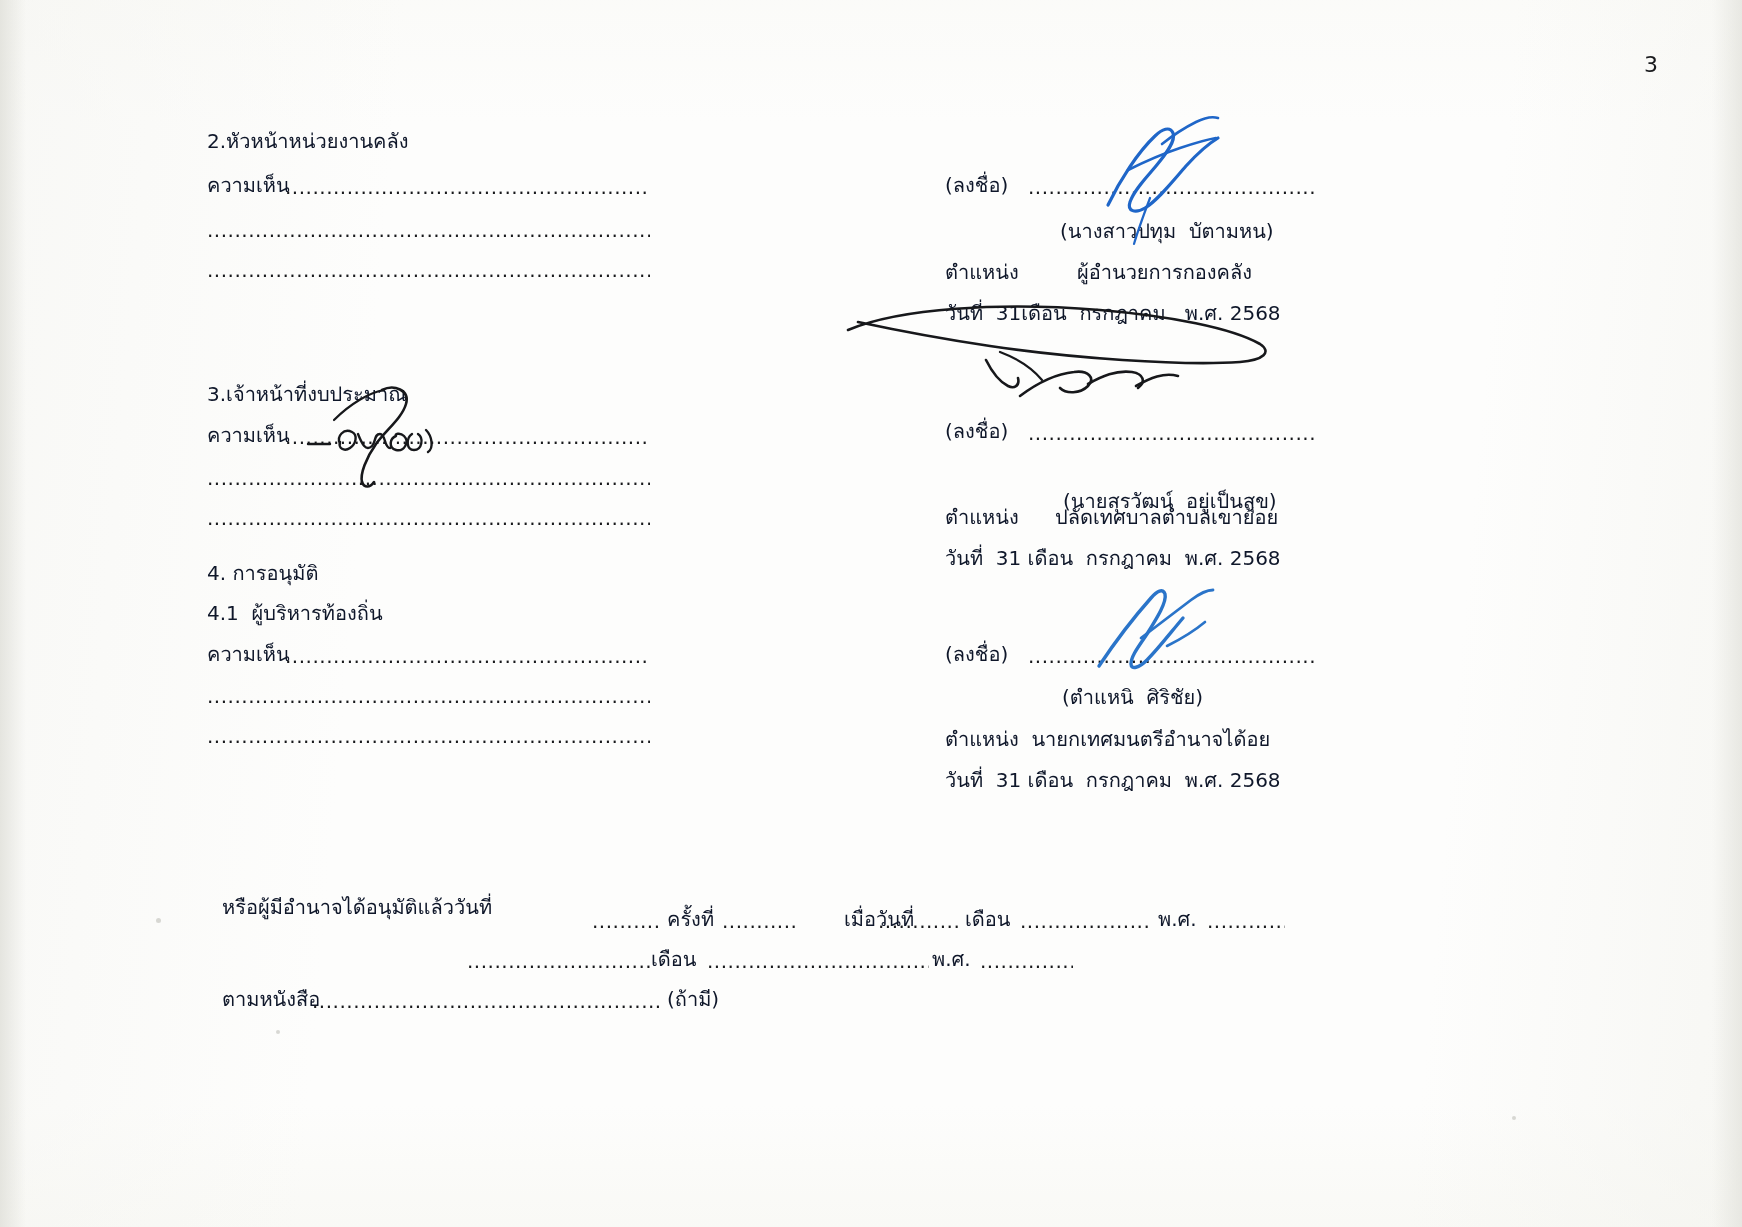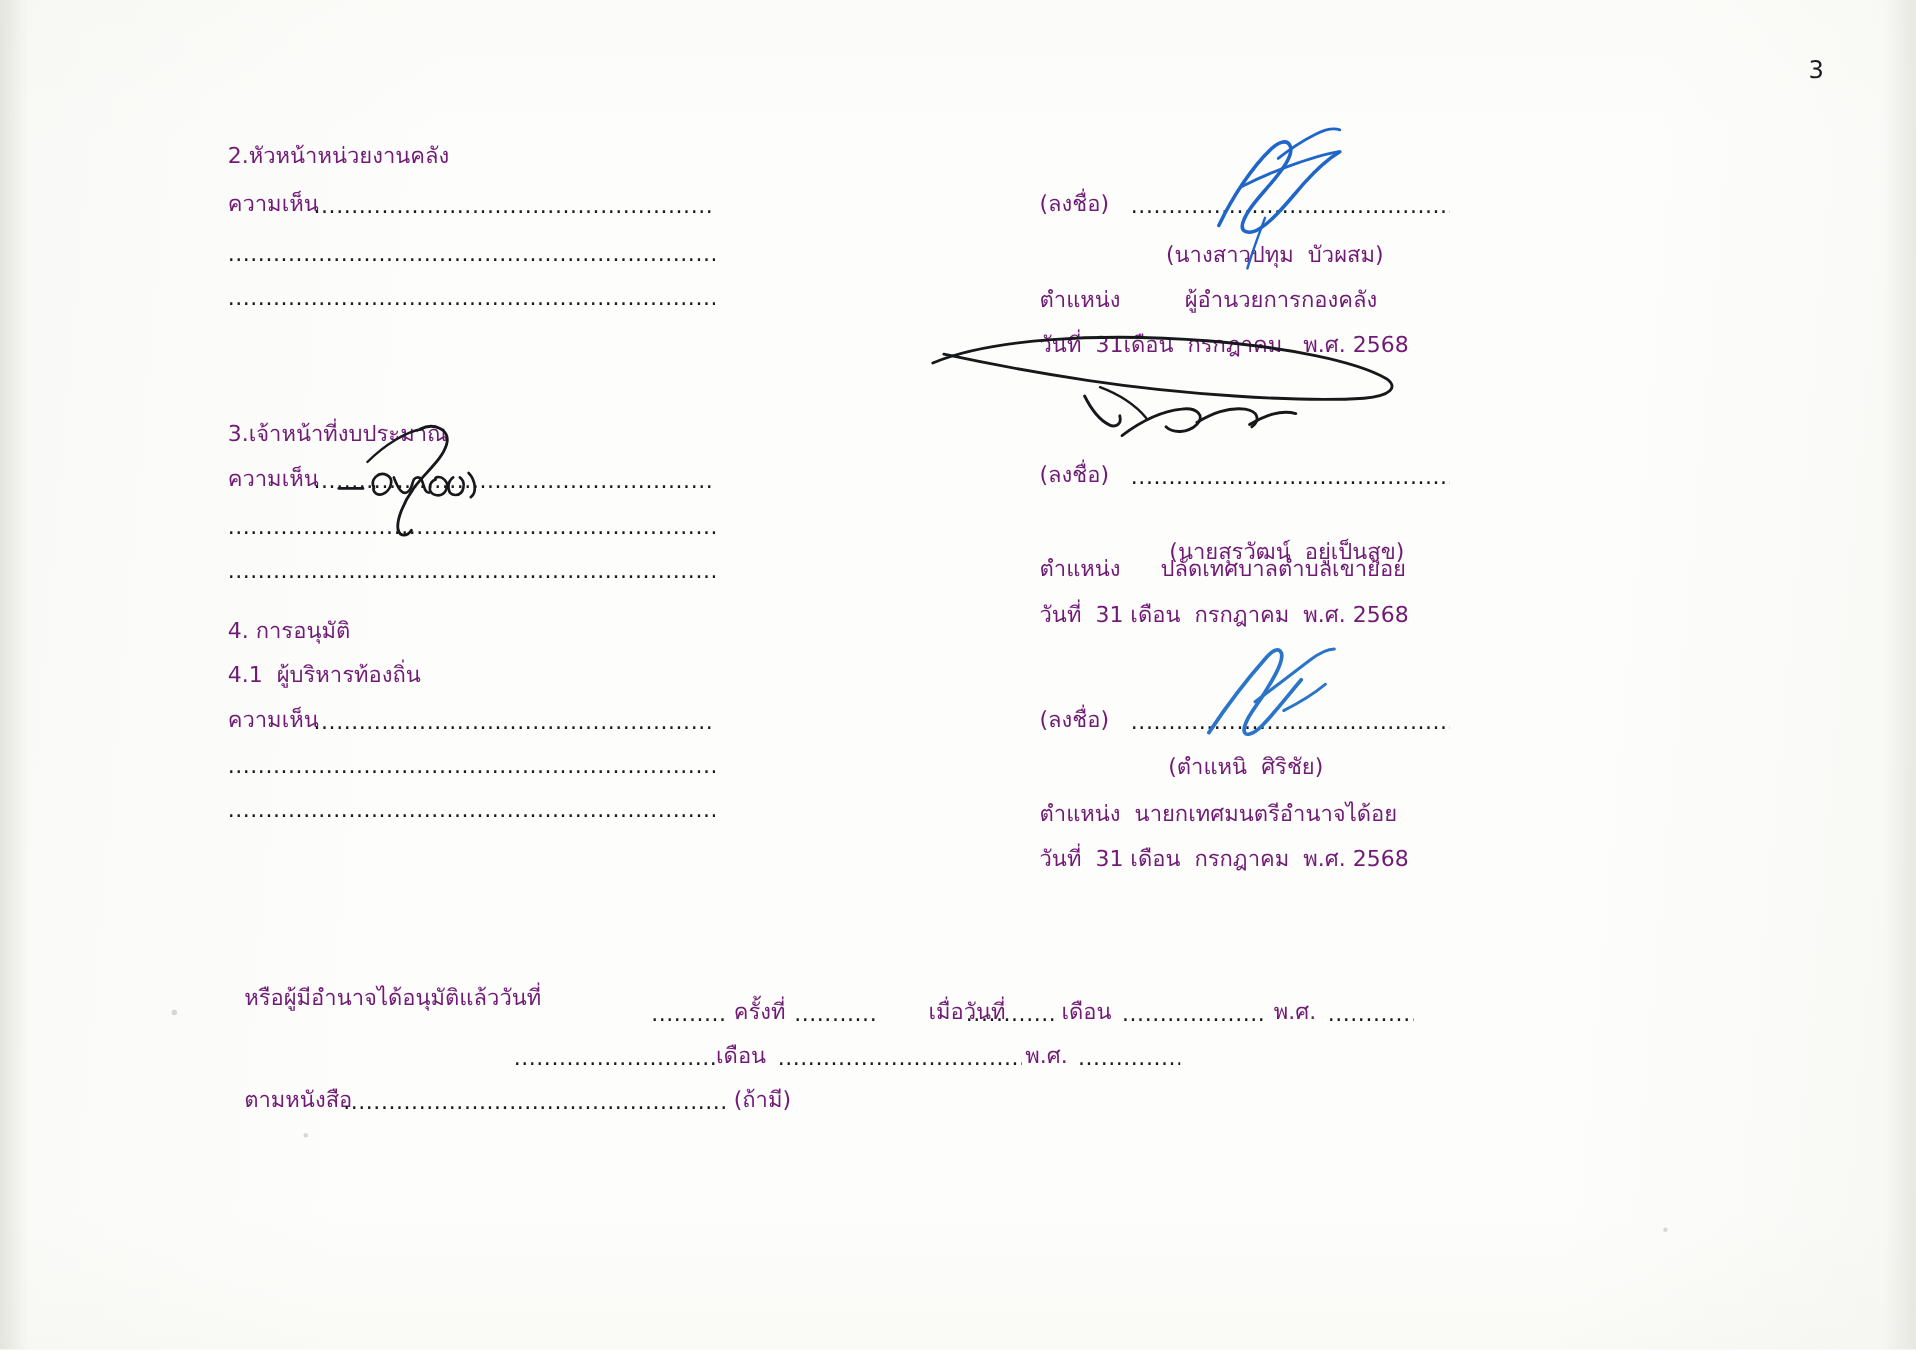--- a/index.html
+++ b/index.html
@@ -36,21 +36,21 @@
   }
   .scan-edge-right {
     position: absolute;
     right: 0; top: 0; bottom: 0;
     width: 30px;
     background: linear-gradient(270deg, rgba(228,228,222,0.8), rgba(255,255,255,0));
     pointer-events: none;
   }
   .txt {
     position: absolute;
-    color: #701a75;
+    color: #0f172a;
     font-size: 20px;
     line-height: 1.35;
     white-space: pre;
   }
   .page-number {
     position: absolute;
     right: 84px;
     top: 52px;
     font-size: 22px;
     color: #1a1b1e;
@@ -88,21 +88,21 @@
 
   <div class="txt" style="left:207px; top:128px;">2.หัวหน้าหน่วยงานคลัง</div>
 
   <div class="txt" style="left:207px; top:172px;">ความเห็น</div>
   <div class="dots" style="left:285px; top:175px; width:365px;">........................................................................................</div>
   <div class="dots" style="left:207px; top:218px; width:443px;">........................................................................................</div>
   <div class="dots" style="left:207px; top:258px; width:443px;">........................................................................................</div>
 
   <div class="txt" style="left:945px; top:172px;">(ลงชื่อ)</div>
   <div class="dots" style="left:1028px; top:175px; width:290px;">........................................................................................</div>
-  <div class="txt" style="left:1060px; top:218px;">(นางสาวปทุม  บัวผสม)</div>
+  <div class="txt" style="left:1060px; top:218px;">(นางสาวปทุม  บัตามหน)</div>
   <div class="txt" style="left:945px; top:259px;">ตำแหน่ง</div>
   <div class="txt" style="left:1077px; top:259px;">ผู้อำนวยการกองคลัง</div>
   <div class="txt" style="left:945px; top:300px;">วันที่  31เดือน  กรกฎาคม   พ.ศ. 2568</div>
 
   <div class="sig-wrap" style="left:1100px; top:110px;">
     <svg width="200" height="120" viewBox="0 0 200 120" fill="none">
       <path d="M8 95 C 20 70, 38 42, 55 26 C 62 19, 70 16, 73 23 C 76 31, 66 44, 56 56 C 46 68, 34 80, 30 92 C 27 101, 35 104, 45 98 C 58 90, 72 72, 86 56 C 96 45, 108 34, 118 28" stroke="#1f66c8" stroke-width="3.2" stroke-linecap="round"></path>
       <path d="M28 60 C 44 52, 62 44, 80 38 C 92 34, 104 30, 116 28" stroke="#1f66c8" stroke-width="2.6" stroke-linecap="round"></path>
       <path d="M62 34 C 72 26, 84 18, 96 12 C 104 8, 112 6, 118 8" stroke="#1f66c8" stroke-width="2.6" stroke-linecap="round"></path>
       <path d="M50 88 C 44 104, 38 120, 34 134" stroke="#1f66c8" stroke-width="2.2" stroke-linecap="round"></path>

